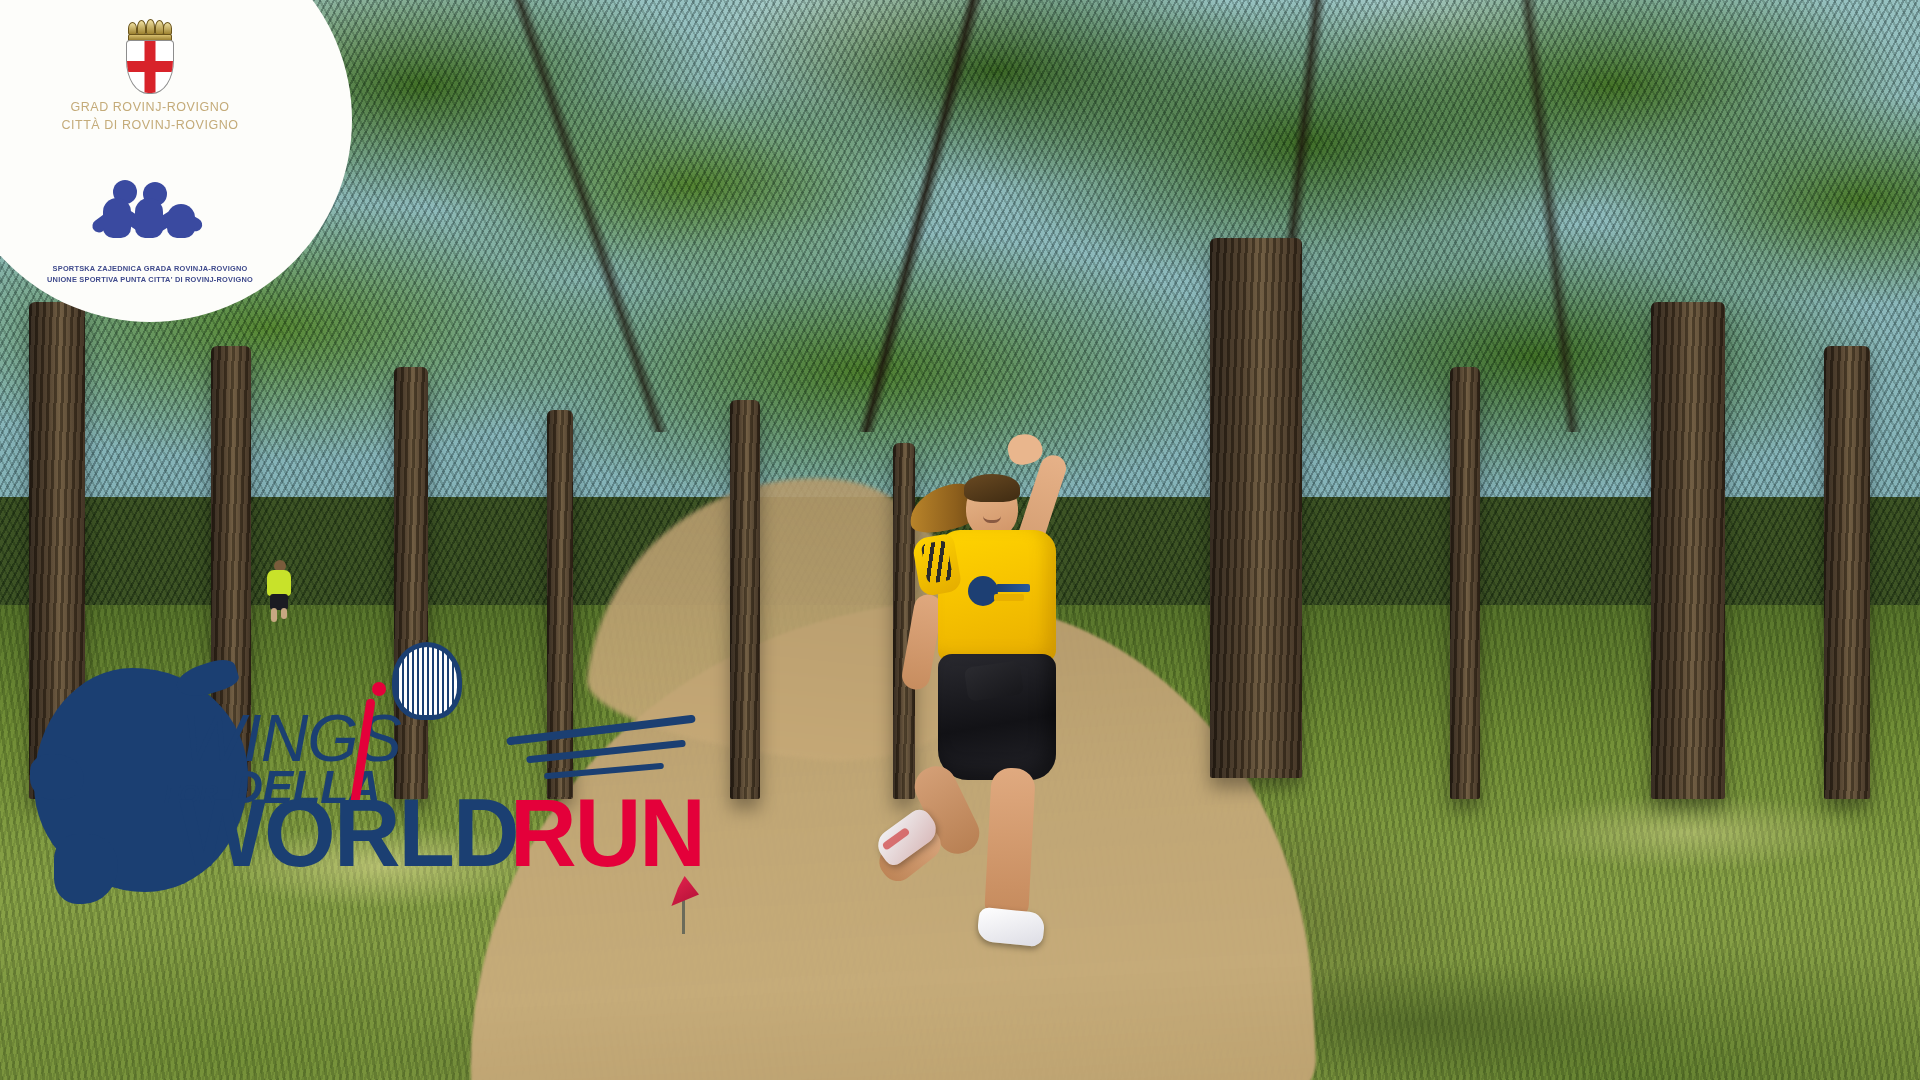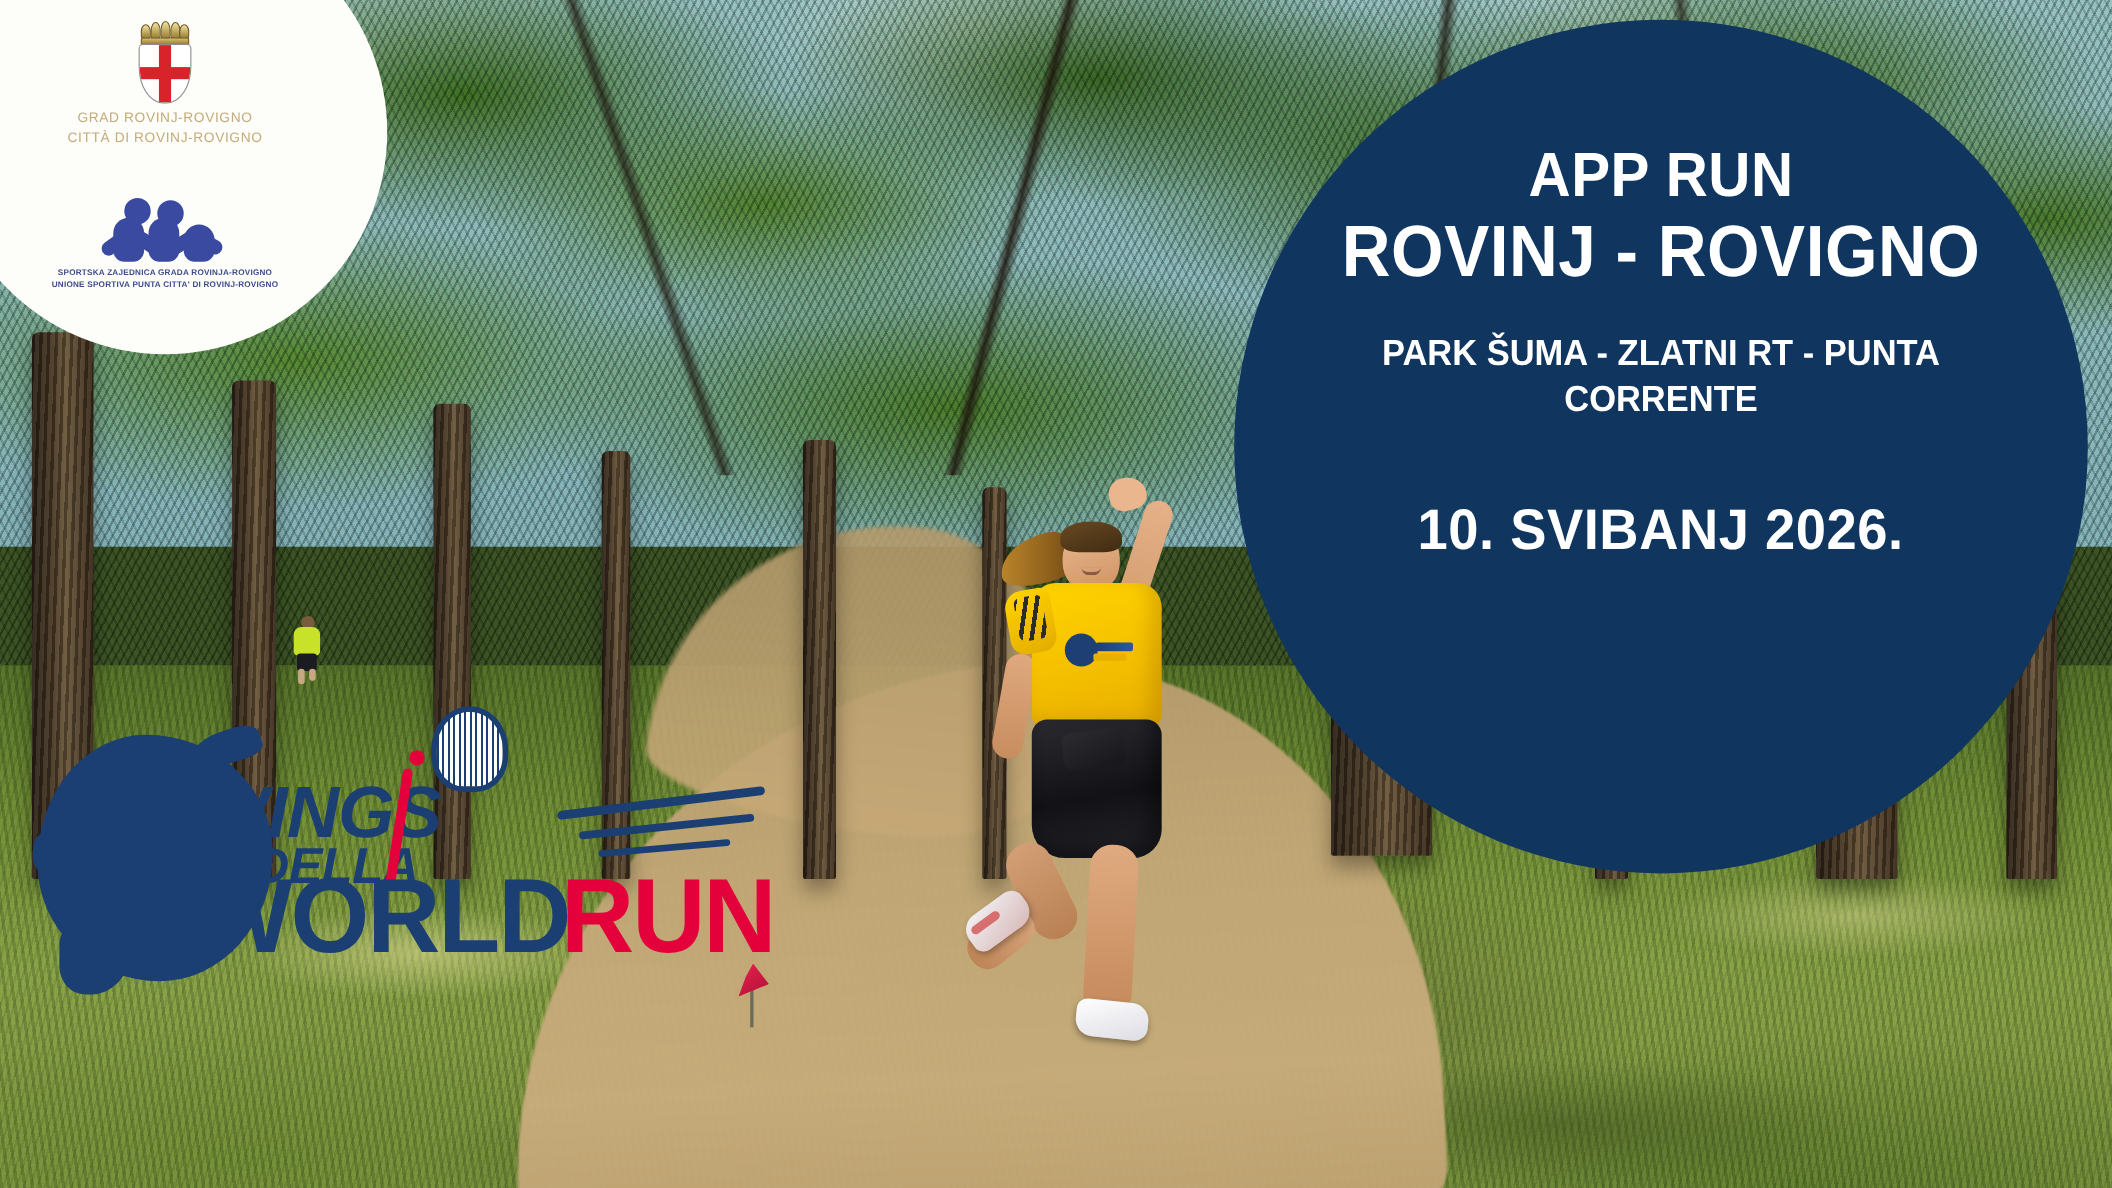--- a/index.html
+++ b/index.html
@@ -240,21 +240,21 @@
       background:#3a4aa0; }
   .pp-h1{ left:22px; } .pp-h2{ left:52px; top:2px; }
   .pp-body{ position:absolute; bottom:0; width:28px; height:40px; border-radius:14px 14px 10px 10px;
       background:#3a4aa0; }
   .pp-b1{ left:12px; } .pp-b2{ left:44px; } .pp-b3{ left:76px; height:34px; }
   .pp-arm{ position:absolute; bottom:10px; height:13px; border-radius:7px; background:#3a4aa0; }
   .pp-a1{ left:0px;  width:28px; transform:rotate(-36deg); }
   .pp-a2{ left:30px; width:28px; transform:rotate(34deg); }
   .pp-a3{ left:60px; width:28px; transform:rotate(-32deg); }
   .pp-a4{ left:86px; width:26px; transform:rotate(30deg); }
-  .union-txt{ text-align:center; margin-top:4px; line-height:1.5; }
+  .union-txt{ text-align:center; margin-top:25px; line-height:1.5; }
   .union-txt div{ color:#3f4a8c; font-size:7.4px; font-weight:700; letter-spacing:.22px; }
 
   
   .blue-circle{
     position:absolute; left:1122px; top:18px; width:776px; height:776px;
     background:#10365f; border-radius:50%;
     display:flex; flex-direction:column; align-items:center; justify-content:flex-start;
     padding:110px 56px 0 56px;
   }
   .bc-title{
@@ -279,21 +279,21 @@
   .wfl-globe .g-main{ position:absolute; left:8px; top:10px; width:214px; height:224px;
       background:#1b3f72;
       border-radius:46% 54% 48% 52% / 52% 48% 52% 48%; }
   .g-land{ position:absolute; background:#1b3f72; }
   .g-l1{ left:150px; top:6px; width:62px; height:30px; border-radius:50% 40% 30% 60%; transform:rotate(-18deg);}
   .g-l2{ left:4px;  top:96px; width:54px; height:46px; border-radius:40% 60% 50% 50%; }
   .g-l3{ left:28px; top:176px; width:64px; height:70px; border-radius:40% 50% 60% 40%; }
 
   .wfl-script{ position:absolute; left:150px; top:26px; width:410px; height:140px; }
   .wfl-script .wings{
-      position:absolute; left:6px; top:44px; font-size:66px; font-weight:700;
+      position:absolute; left:6px; top:44px; font-size:66px; font-weight:400;
       font-style:italic; color:#1b3f72; letter-spacing:-1px;
       font-family:"Liberation Sans", sans-serif; }
   .wfl-script .forlife{
       position:absolute; left:-12px; top:104px; font-size:46px; font-weight:700;
       font-style:italic; color:#1b3f72; letter-spacing:-.5px; }
   .wfl-script .for-sm{ font-size:26px; }
   .wfl-script .redbar{
       position:absolute; left:182px; top:42px; width:9px; height:112px;
       background:#e4003a; border-radius:5px; transform:rotate(9deg); }
   .wfl-script .reddot{
@@ -408,28 +408,20 @@
         <div class="pp-body pp-b2"></div>
         <div class="pp-body pp-b3"></div>
       </div>
       <div class="union-txt">
         <div>SPORTSKA ZAJEDNICA GRADA ROVINJA-ROVIGNO</div>
         <div>UNIONE SPORTIVA PUNTA CITTA' DI ROVINJ-ROVIGNO</div>
       </div>
     </div>
   </div>
 
-  <div class="blue-circle">
-    <div class="bc-title">
-      <div class="l1">APP RUN</div>
-      <div class="l2">ROVINJ  -  ROVIGNO</div>
-    </div>
-    <div class="bc-sub">PARK ŠUMA - ZLATNI RT - PUNTA CORRENTE</div>
-    <div class="bc-date">10. SVIBANJ 2026.</div>
-  </div>
 
   <div class="wfl">
     <div class="wfl-globe">
       <div class="g-main"></div>
       <div class="g-land g-l1"></div>
       <div class="g-land g-l2"></div>
       <div class="g-land g-l3"></div>
     </div>
 
     <div class="wfl-script">

